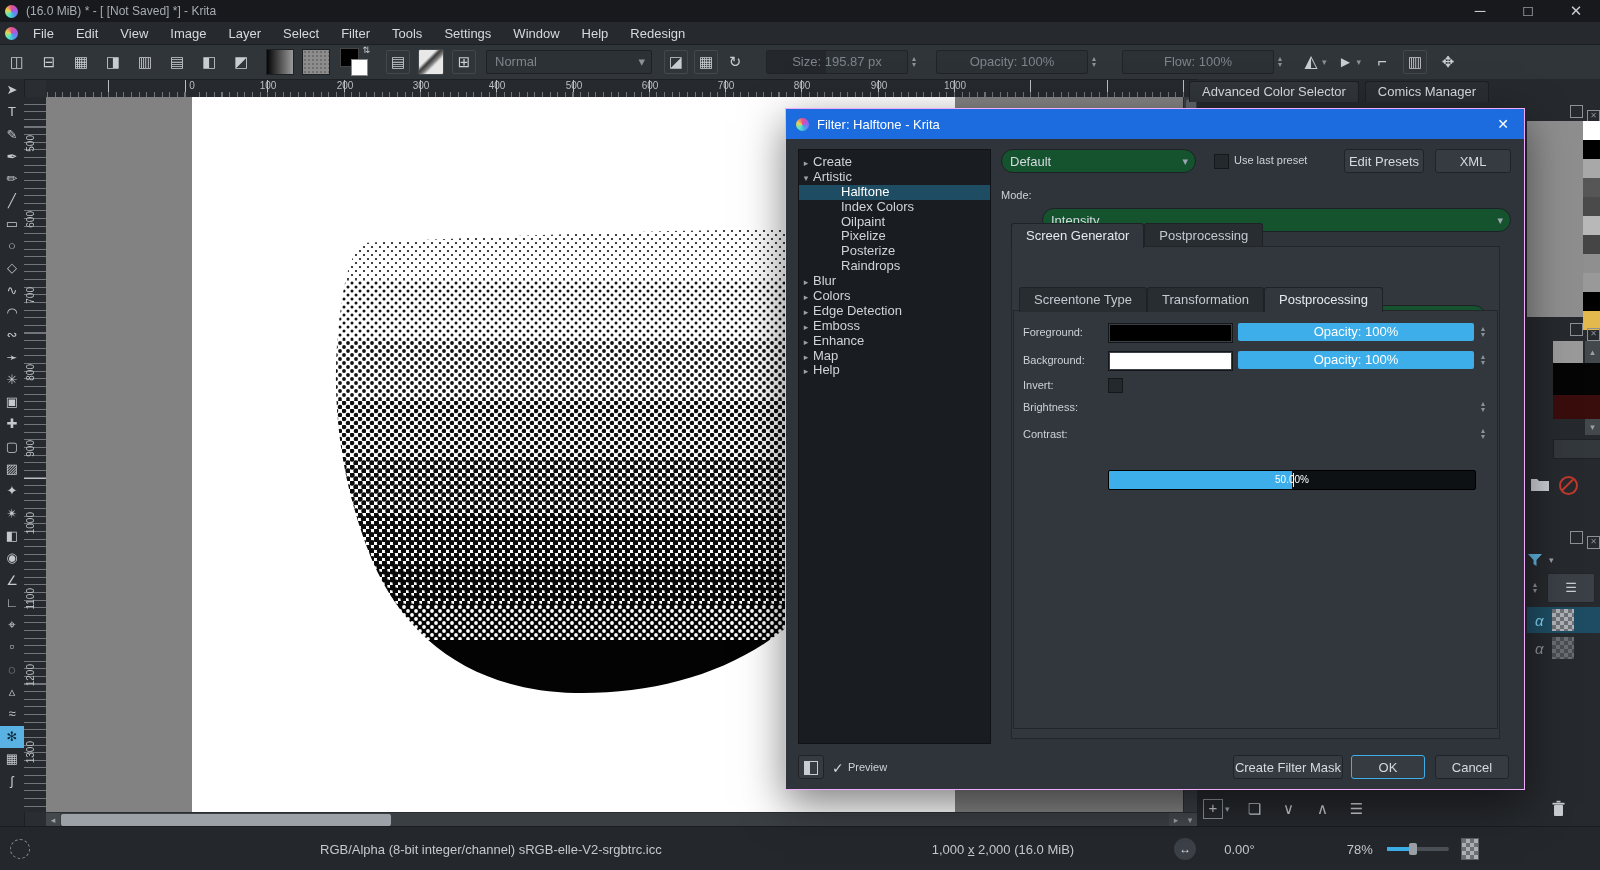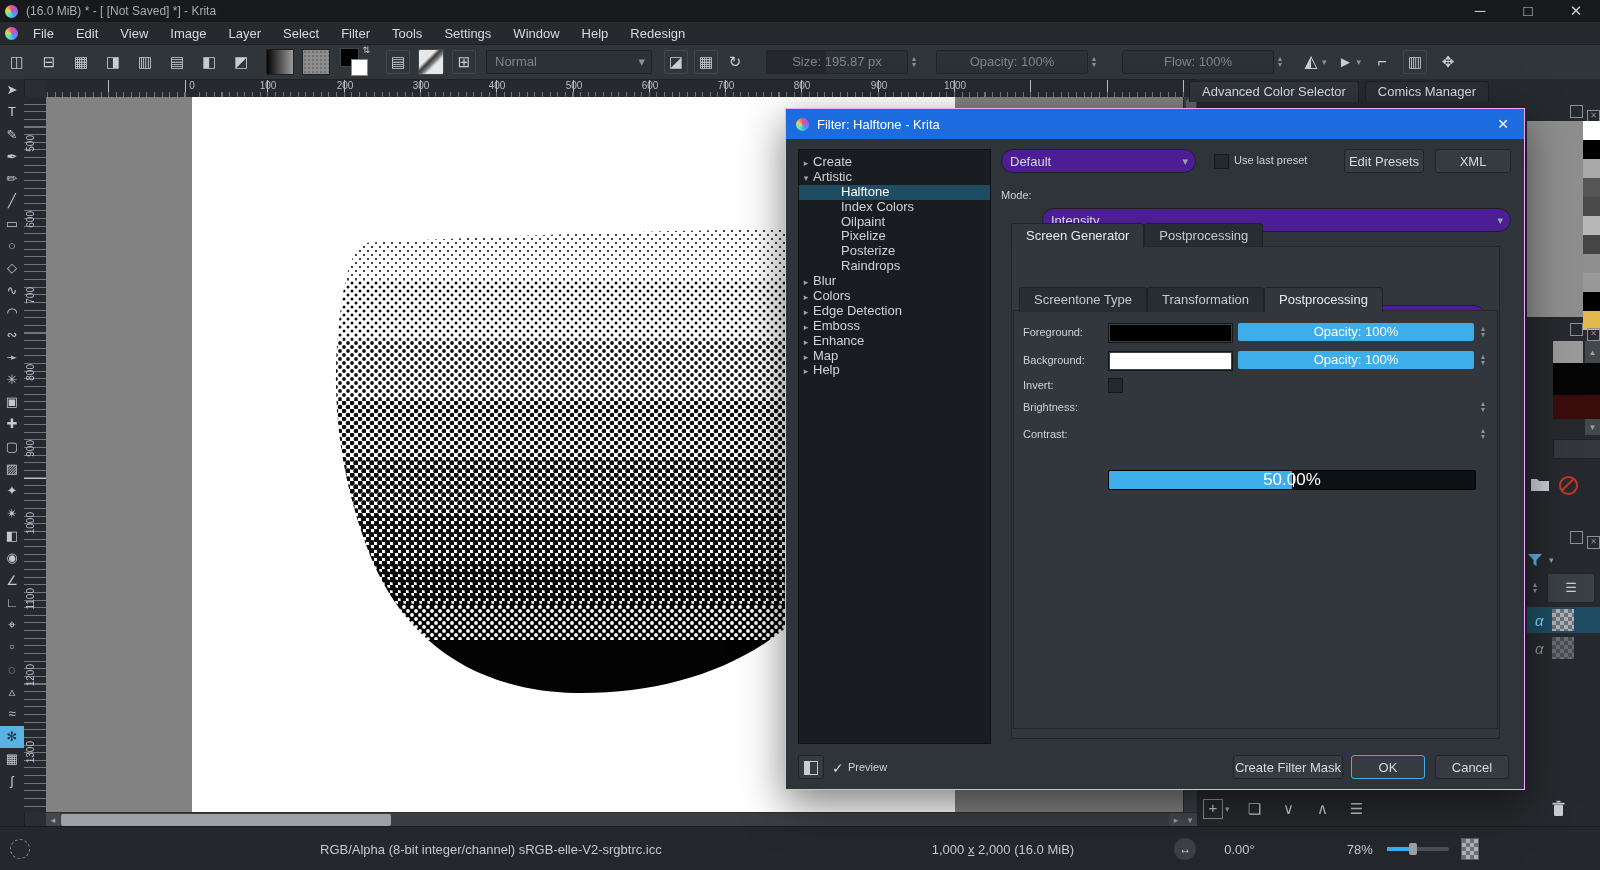--- a/index.html
+++ b/index.html
@@ -60,34 +60,34 @@
   #dlg-close{position:absolute;right:8px;top:4px;width:26px;height:22px;color:#fff;font-size:14px;
              text-align:center;line-height:22px;}
   #tree{left:12px;top:40px;width:193px;height:595px;background:#191d21;border:1px solid #111417;
         padding-top:5px;box-sizing:border-box;}
   .trow{height:14.9px;line-height:14.9px;font-size:13px;color:#ced4da;white-space:nowrap;}
   .trow .tw{display:inline-block;width:14px;text-align:center;color:#9aa1a7;font-size:9px;}
   .tchild{padding-left:42px;}
   .trow.sel{background:#1e4d63;color:#fff;}
   .dbtn{background:#353b41;border:1px solid #1f2327;border-radius:3px;text-align:center;color:#d4dae0;
         height:24px;line-height:23px;box-sizing:border-box;}
-  .dcombo{background:#4c1d95;border:1px solid #1d2125;border-radius:12px;height:24px;line-height:23px;
+  .dcombo{background:#14532d;border:1px solid #1d2125;border-radius:12px;height:24px;line-height:23px;
           padding:0 8px;position:relative;color:#d4dae0;box-sizing:border-box;}
   .dcombo .arr{position:absolute;right:7px;top:0;color:#9aa6b1;font-size:11px;}
   .cb{width:13px;height:13px;background:#24292e;border:1px solid #15181b;display:inline-block;}
   .tab{height:24px;line-height:24px;padding:0 14px;background:#282d32;border:1px solid #1e2226;
        border-bottom:none;border-radius:3px 3px 0 0;color:#c3c9cf;}
   .tab.act{background:#31373d;color:#e4e9ee;position:relative;z-index:2;}
   .panel{border:1px solid #22262a;background:#31373d;}
   .flabel{font-size:11px;color:#ccd2d8;}
   .opbar{background:#3daee9;border-radius:2px;height:18px;line-height:18px;text-align:center;
          color:#fff;font-size:13px;}
   .sld{background:#0e1114;border:1px solid #000;border-radius:2px;height:18px;position:relative;overflow:hidden;}
   .sld .fill{position:absolute;left:0;top:0;bottom:0;background:#3daee9;}
-  .sld .val{position:absolute;left:0;right:0;text-align:center;line-height:18px;color:#fff;font-size:17px;}
+  .sld .val{position:absolute;left:0;right:0;text-align:center;line-height:18px;color:#fff;font-size:10px;}
   
   #statusbar{left:0;top:826px;width:1600px;height:44px;background:#24282c;border-top:1px solid #1a1d20;
              color:#c3c9cf;font-size:13px;}
   .lyrbtn{color:#c8cdd2;font-size:15px;width:26px;height:24px;line-height:24px;text-align:center;}
   .noentry{width:15px;height:15px;border:2px solid #c0392b;border-radius:50%;position:relative;}
   .noentry:before{content:"";position:absolute;left:-1px;top:5.5px;width:15px;height:2px;background:#c0392b;
                   transform:rotate(-45deg);}
 </style>
 </head>
 <body>

